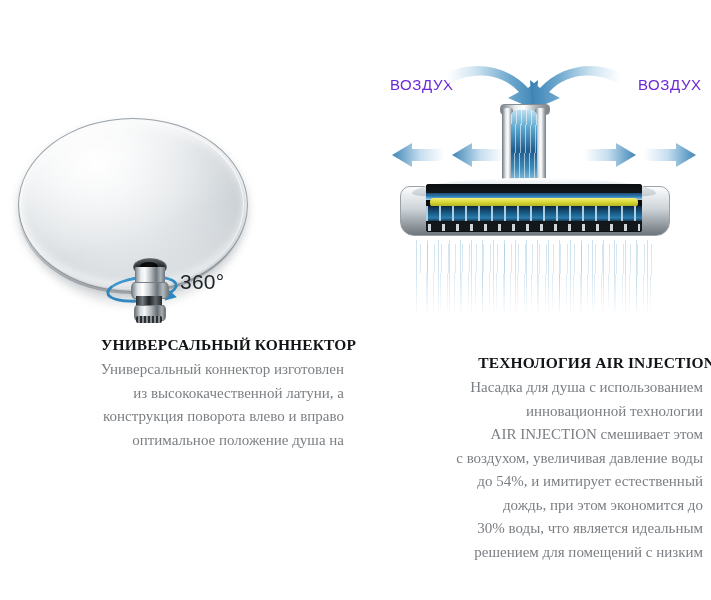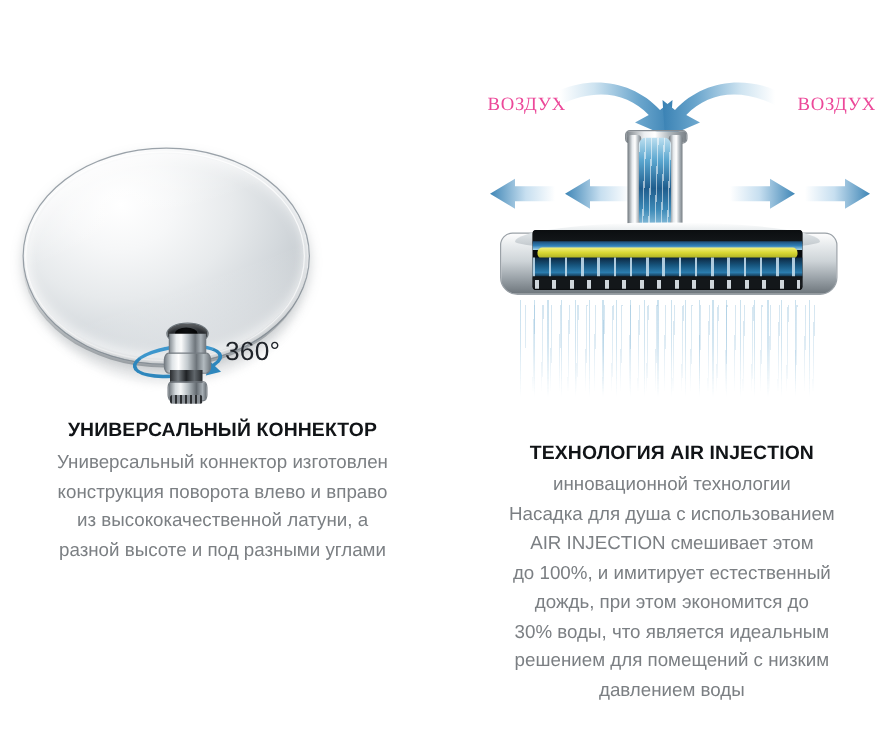--- a/index.html
+++ b/index.html
@@ -159,24 +159,23 @@
     letter-spacing:.2px;
     white-space:nowrap;
     text-align:center;
   }
 
   
   .air-label{
     position:absolute;
     top:76px;
     font-size:15px;
-    color:#ec4899;
+    color:#6d28d9;
     letter-spacing:.6px;
     white-space:nowrap;
-    font-family:Liberation Serif, serif;
   }
   .air-left{left:34px;}
   .air-right{left:282px;}
 
   .curve{position:absolute;top:58px;width:106px;height:58px;}
   .curve-l{left:90px;}
   .curve-r{left:160px;}
 
   .harrow{position:absolute;height:26px;width:52px;}
   .ha1{left:36px;top:142px;}
@@ -290,21 +289,22 @@
 
   
   .texts{
     position:relative;
     width:711px;
     height:270px;
   }
   .col{
     position:absolute;
     top:0;
-    text-align:center;
+    text-align:right;
+    font-family:Liberation Serif, serif;
   }
   .col-left{left:0;width:356px;}
   .col-right{left:360px;width:355px;margin-top:18px;}
 
   .head-title{
     font-size:15.5px;
     font-weight:bold;
     color:#111417;
     letter-spacing:.1px;
     margin:6px 0 4px 0;
@@ -444,33 +444,33 @@
       <div class="spray2"></div>
     </div>
   </div>
 
   <div class="texts">
 
     <div class="col col-left">
       <div class="head-title">УНИВЕРСАЛЬНЫЙ КОННЕКТОР</div>
       <div class="body-copy">
         <span class="ln">Универсальный коннектор изготовлен</span>
+        <span class="ln">из высококачественной латуни, а</span>
         <span class="ln">конструкция поворота влево и вправо</span>
-        <span class="ln">из высококачественной латуни, а</span>
-        <span class="ln">разной высоте и под разными углами</span>
+        <span class="ln">оптимальное положение душа на</span>
       </div>
     </div>
 
     <div class="col col-right">
       <div class="head-title">ТЕХНОЛОГИЯ AIR INJECTION</div>
       <div class="body-copy">
+        <span class="ln">Насадка для душа с использованием</span>
         <span class="ln">инновационной технологии</span>
-        <span class="ln">Насадка для душа с использованием</span>
         <span class="ln">AIR INJECTION смешивает этом</span>
-        <span class="ln">до 100%, и имитирует естественный</span>
+        <span class="ln">с воздухом, увеличивая давление воды</span>
+        <span class="ln">до 54%, и имитирует естественный</span>
         <span class="ln">дождь, при этом экономится до</span>
         <span class="ln">30% воды, что является идеальным</span>
         <span class="ln">решением для помещений с низким</span>
-        <span class="ln">давлением воды</span>
       </div>
     </div>
   </div>
 </div>
 
 </body></html>

